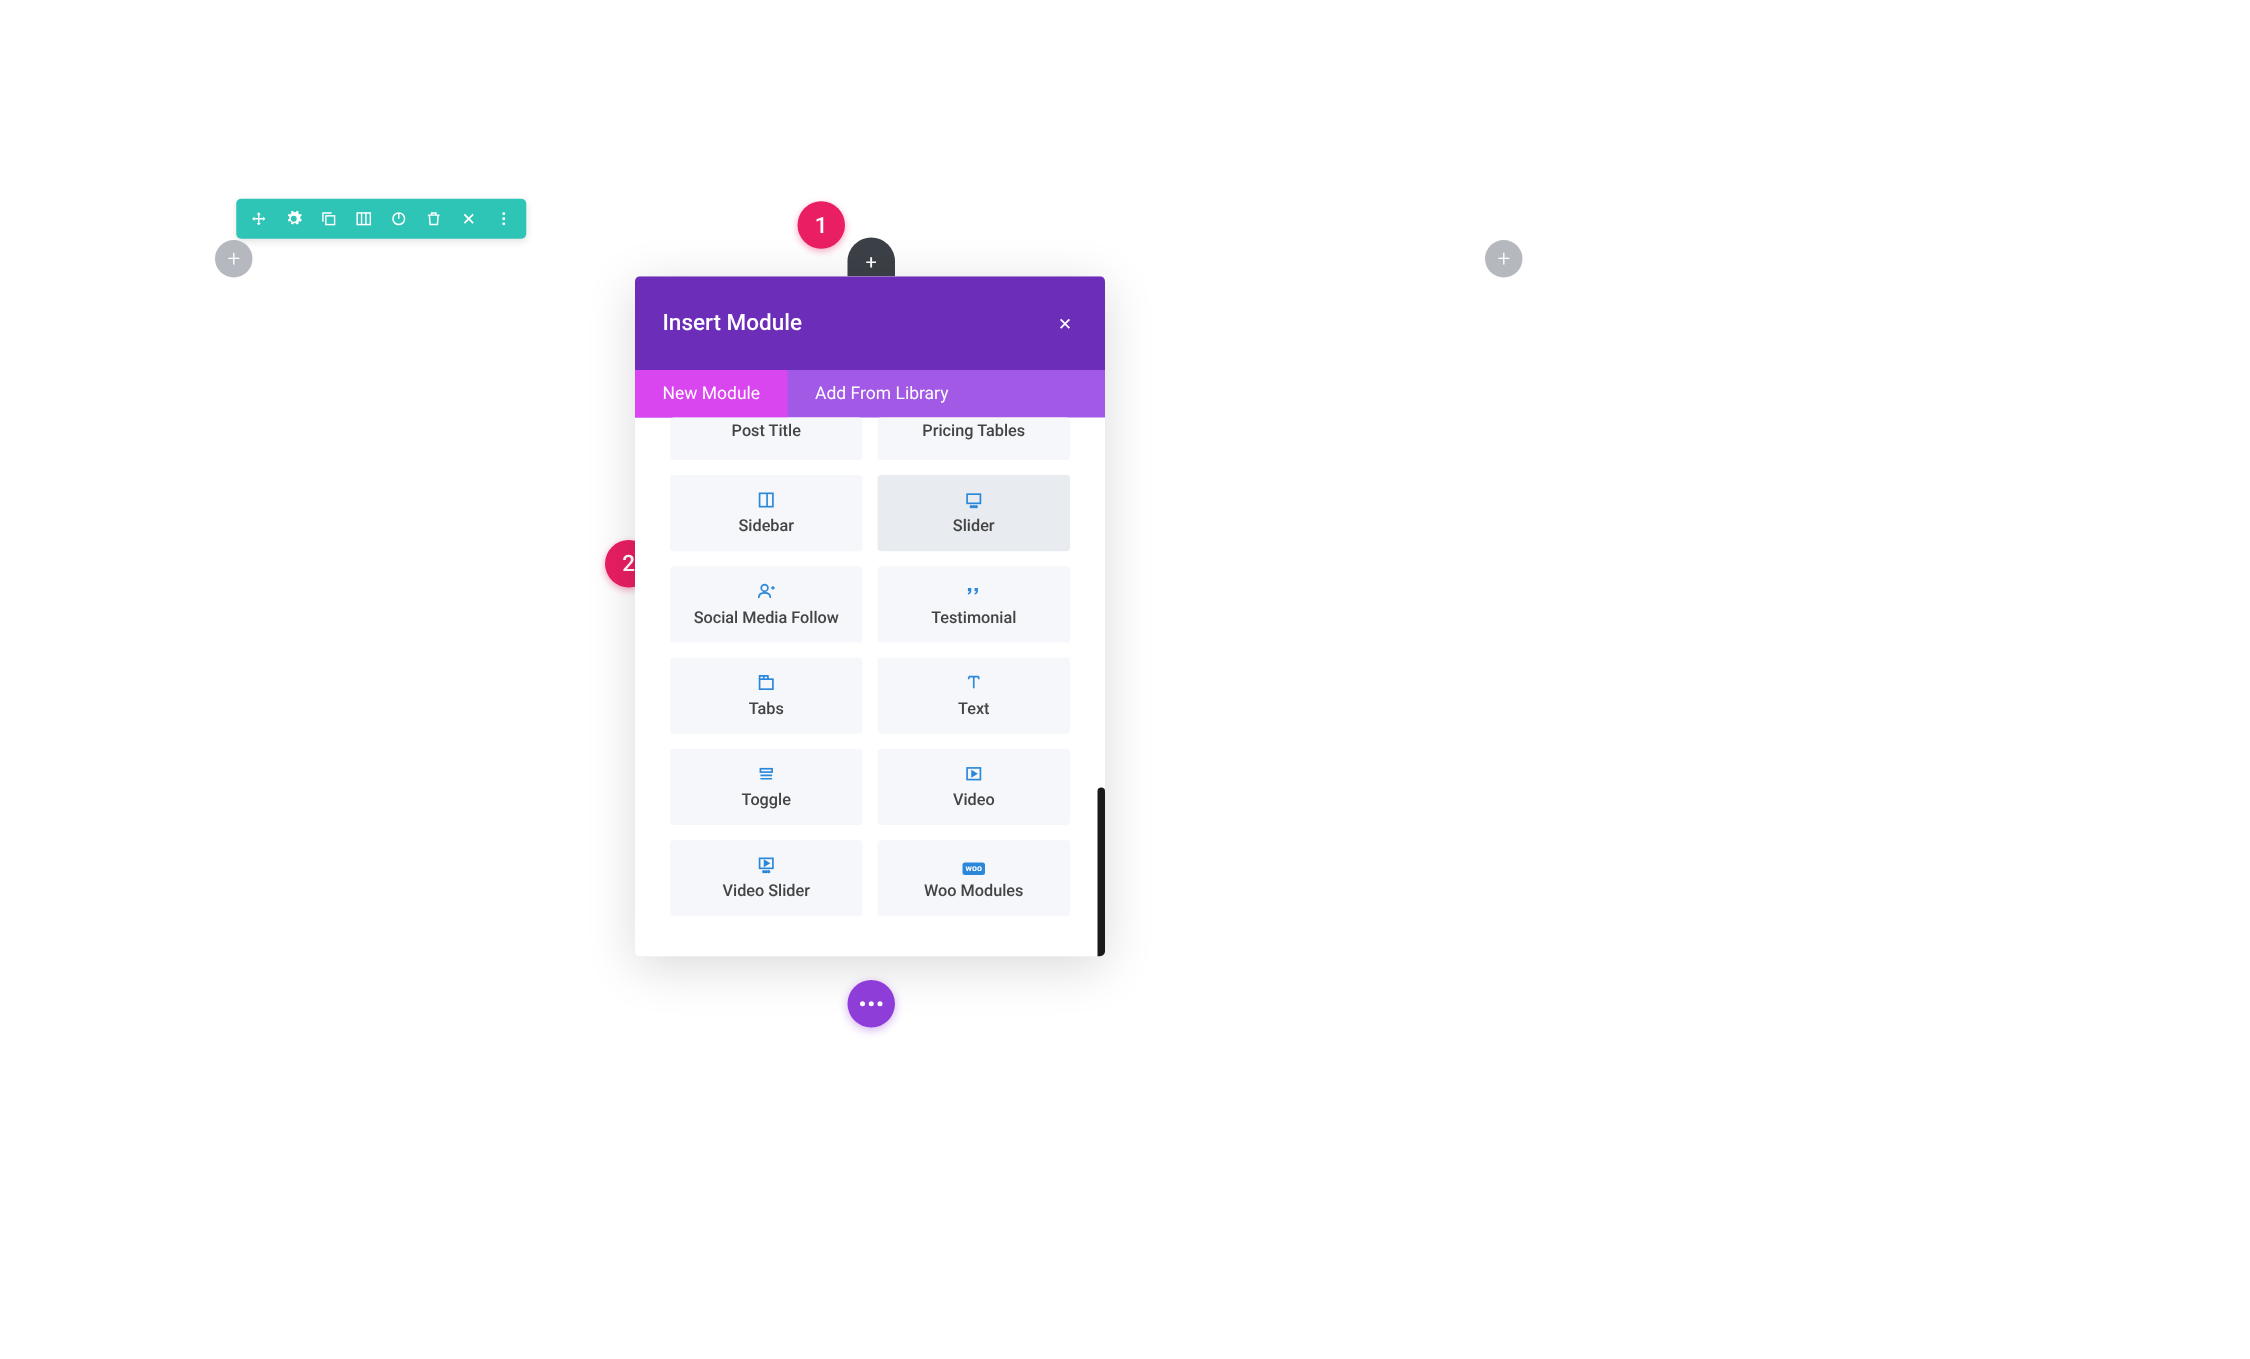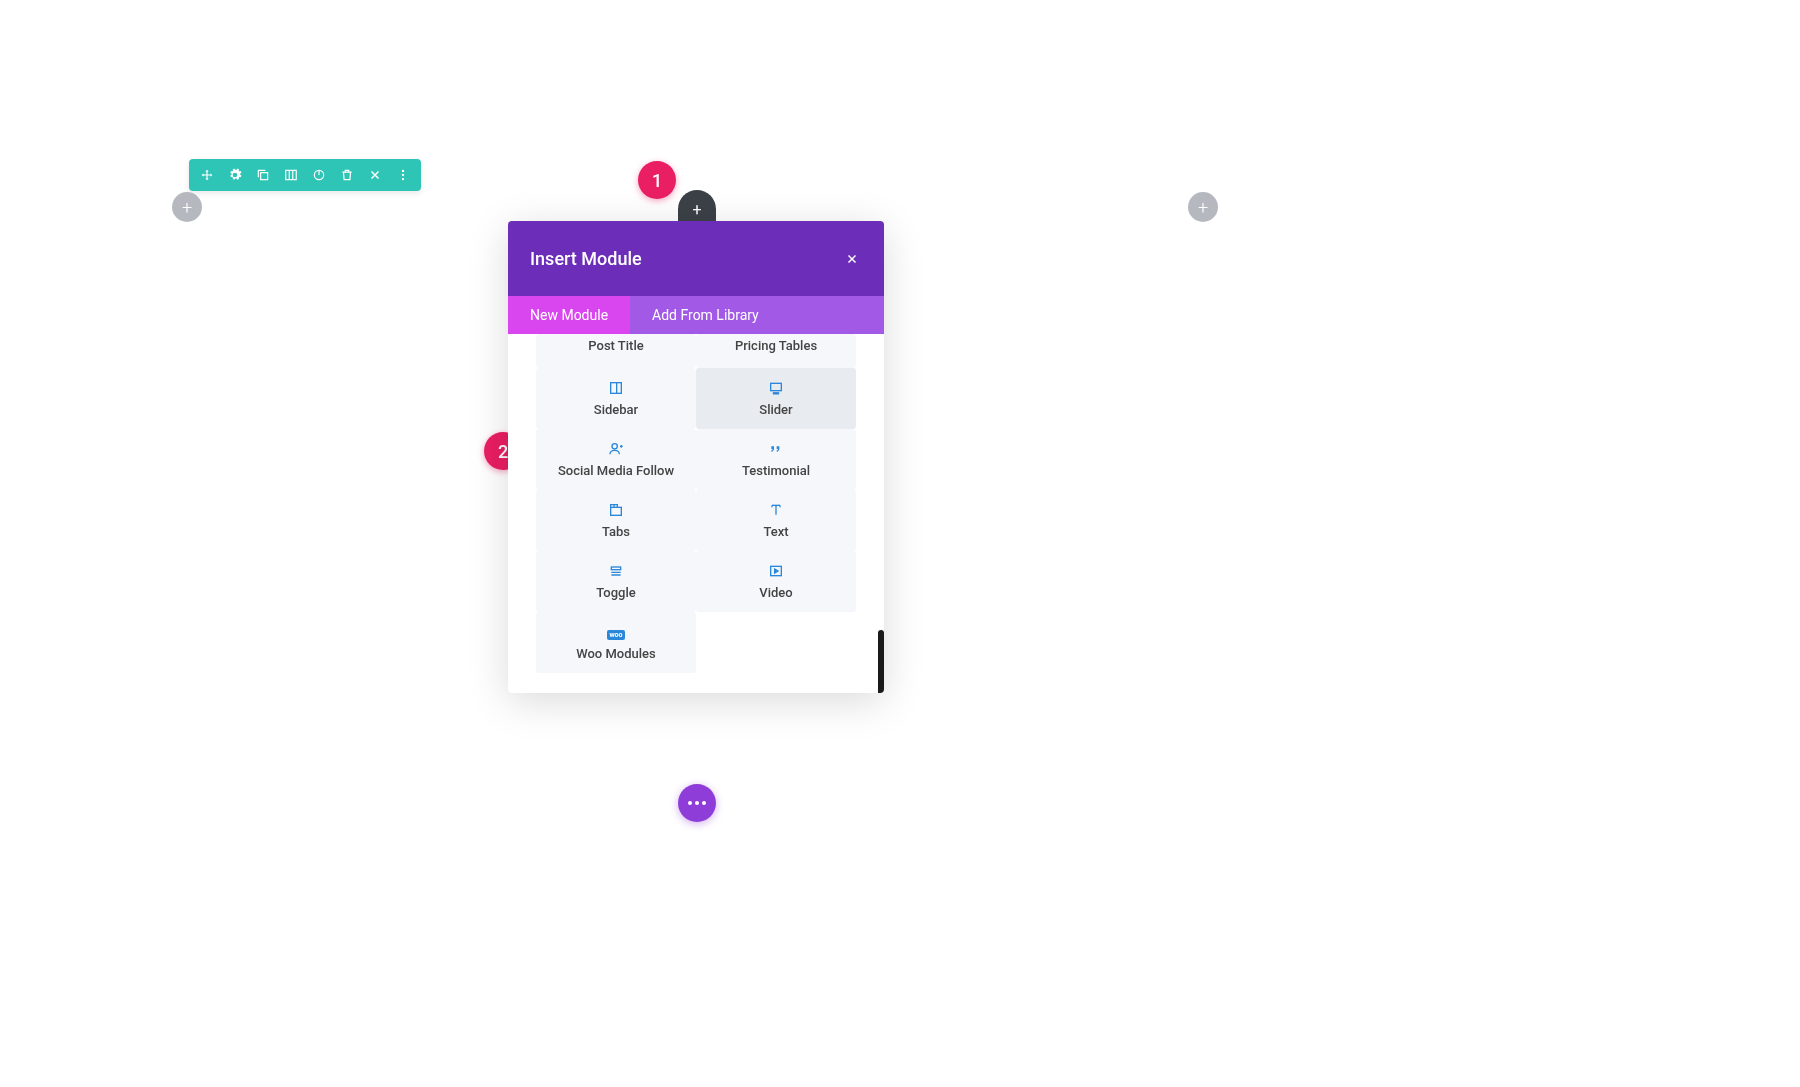--- a/index.html
+++ b/index.html
@@ -119,20 +119,21 @@
   cursor: pointer;
 }
 .modal-tab.active { background: #d946ef; }
 .modal-body {
   padding: 0 28px 20px 28px;
   position: relative;
 }
 .module-grid {
   display: grid;
   grid-template-columns: 1fr 1fr;
+  gap: 12px;
   margin-top: 0;
 }
 .module-item {
   background: #f5f7fa;
   border-radius: 3px;
   padding: 10px 8px 12px 8px;
   display: flex;
   flex-direction: column;
   align-items: center;
   justify-content: center;
@@ -353,20 +354,32 @@
 
       <div class="module-item">
         <span class="module-icon">
           <svg viewBox="0 0 24 24" fill="none" stroke="currentColor" stroke-width="2">
               <rect x="4" y="5" width="16" height="14"></rect>
               <path d="M10 9l5 3-5 3V9z" fill="currentColor"></path>
             </svg>
         </span>
         <span class="module-label">Video</span>
       </div>
+      <div class="module-item">
+        <span class="module-icon">
+          <svg viewBox="0 0 24 24" fill="none" stroke="currentColor" stroke-width="2">
+              <rect x="4" y="4" width="16" height="12"></rect>
+              <path d="M10 7l5 3-5 3V7z" fill="currentColor"></path>
+              <circle cx="9" cy="20" r="1" fill="currentColor"></circle>
+              <circle cx="12" cy="20" r="1" fill="currentColor"></circle>
+              <circle cx="15" cy="20" r="1" fill="currentColor"></circle>
+            </svg>
+        </span>
+        <span class="module-label">Video Slider</span>
+      </div>
 
       <div class="module-item">
         <span class="module-icon">
           <div class="woo-icon">woo</div>
         </span>
         <span class="module-label">Woo Modules</span>
       </div>
       <div></div>
     </div>
     <div class="scrollbar-track"></div>

